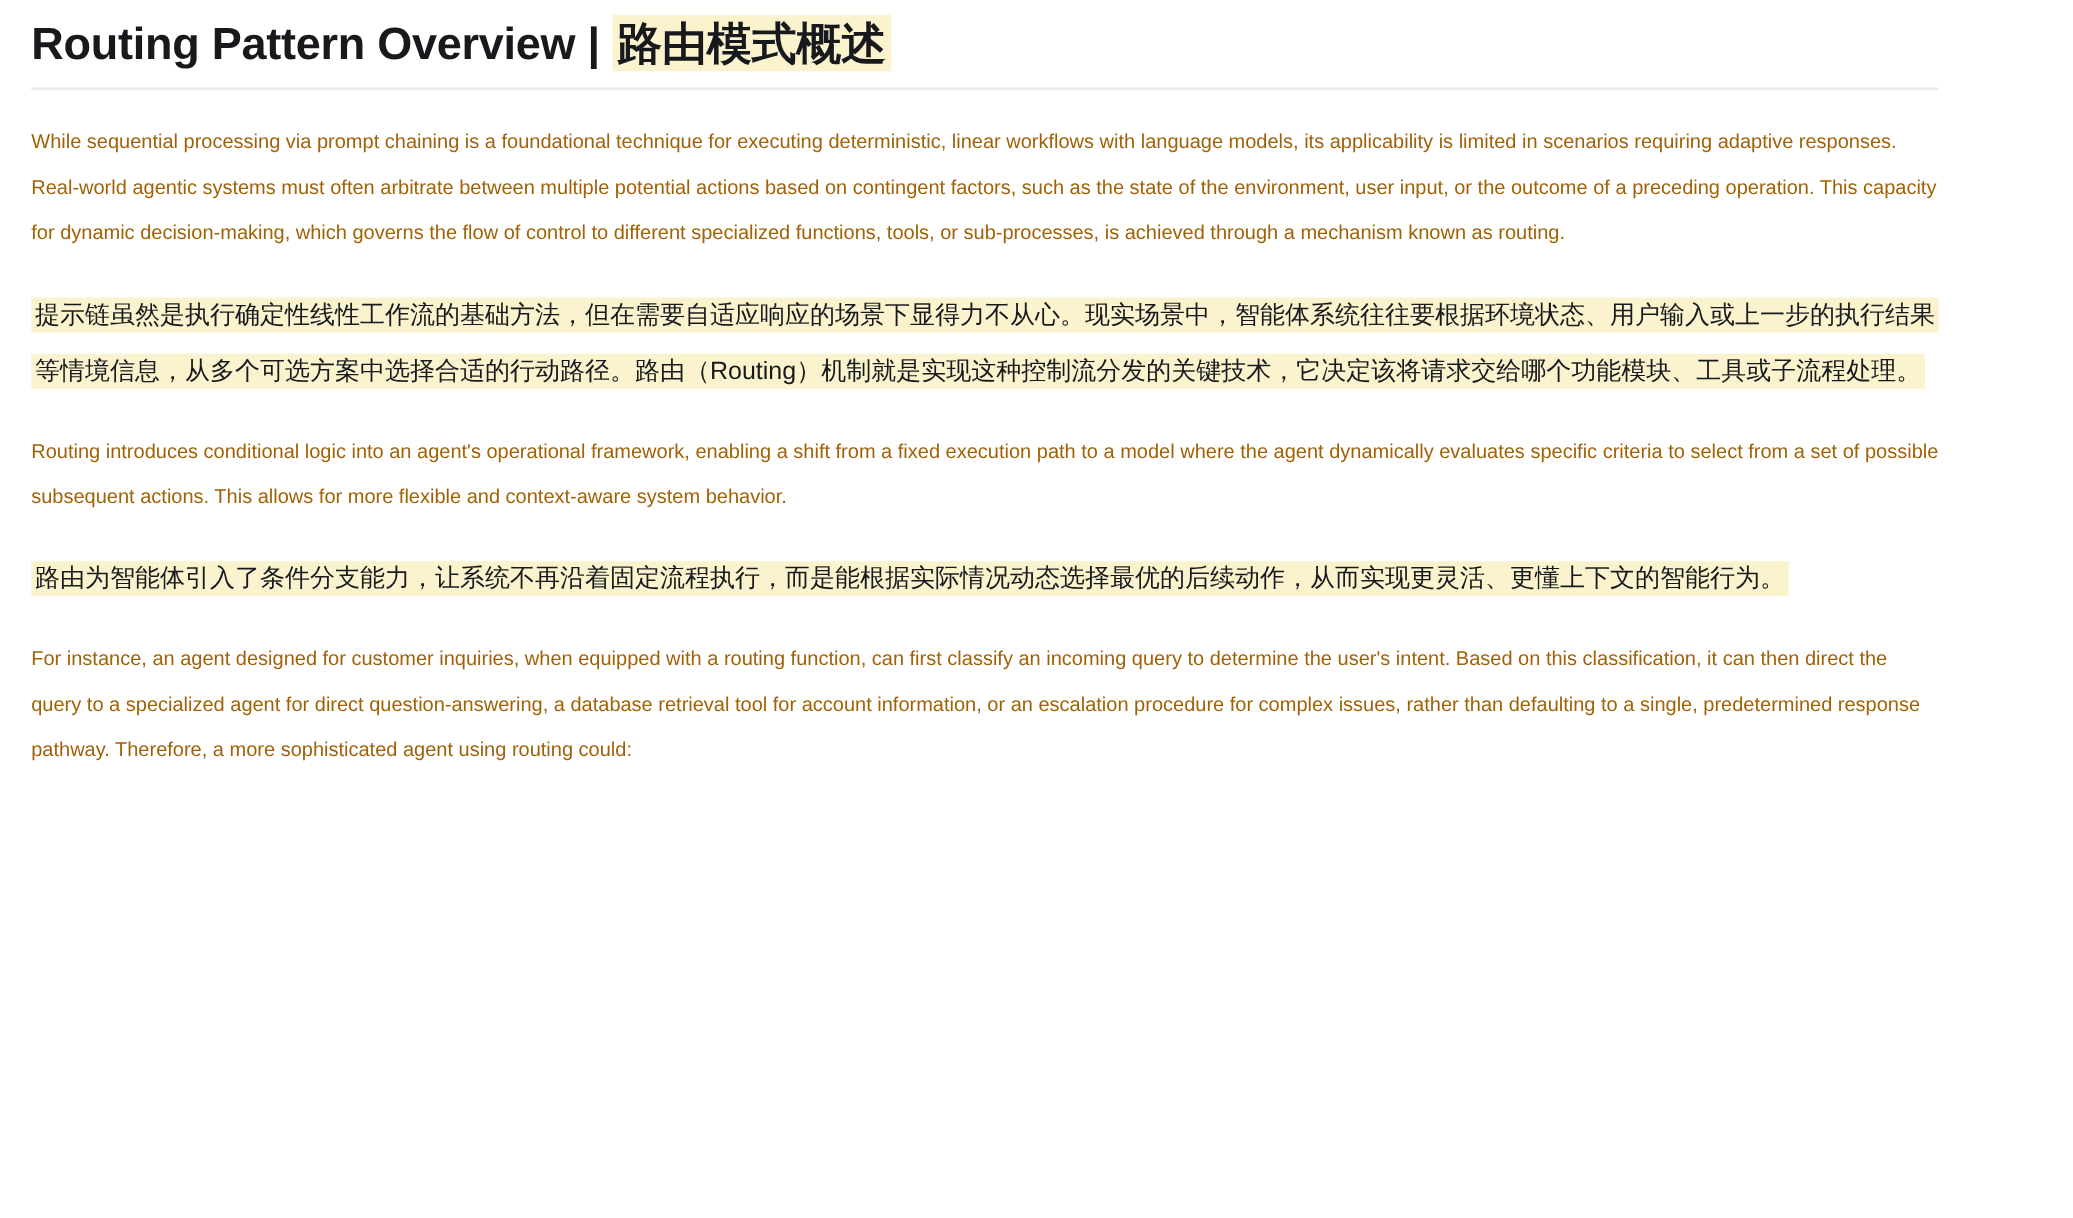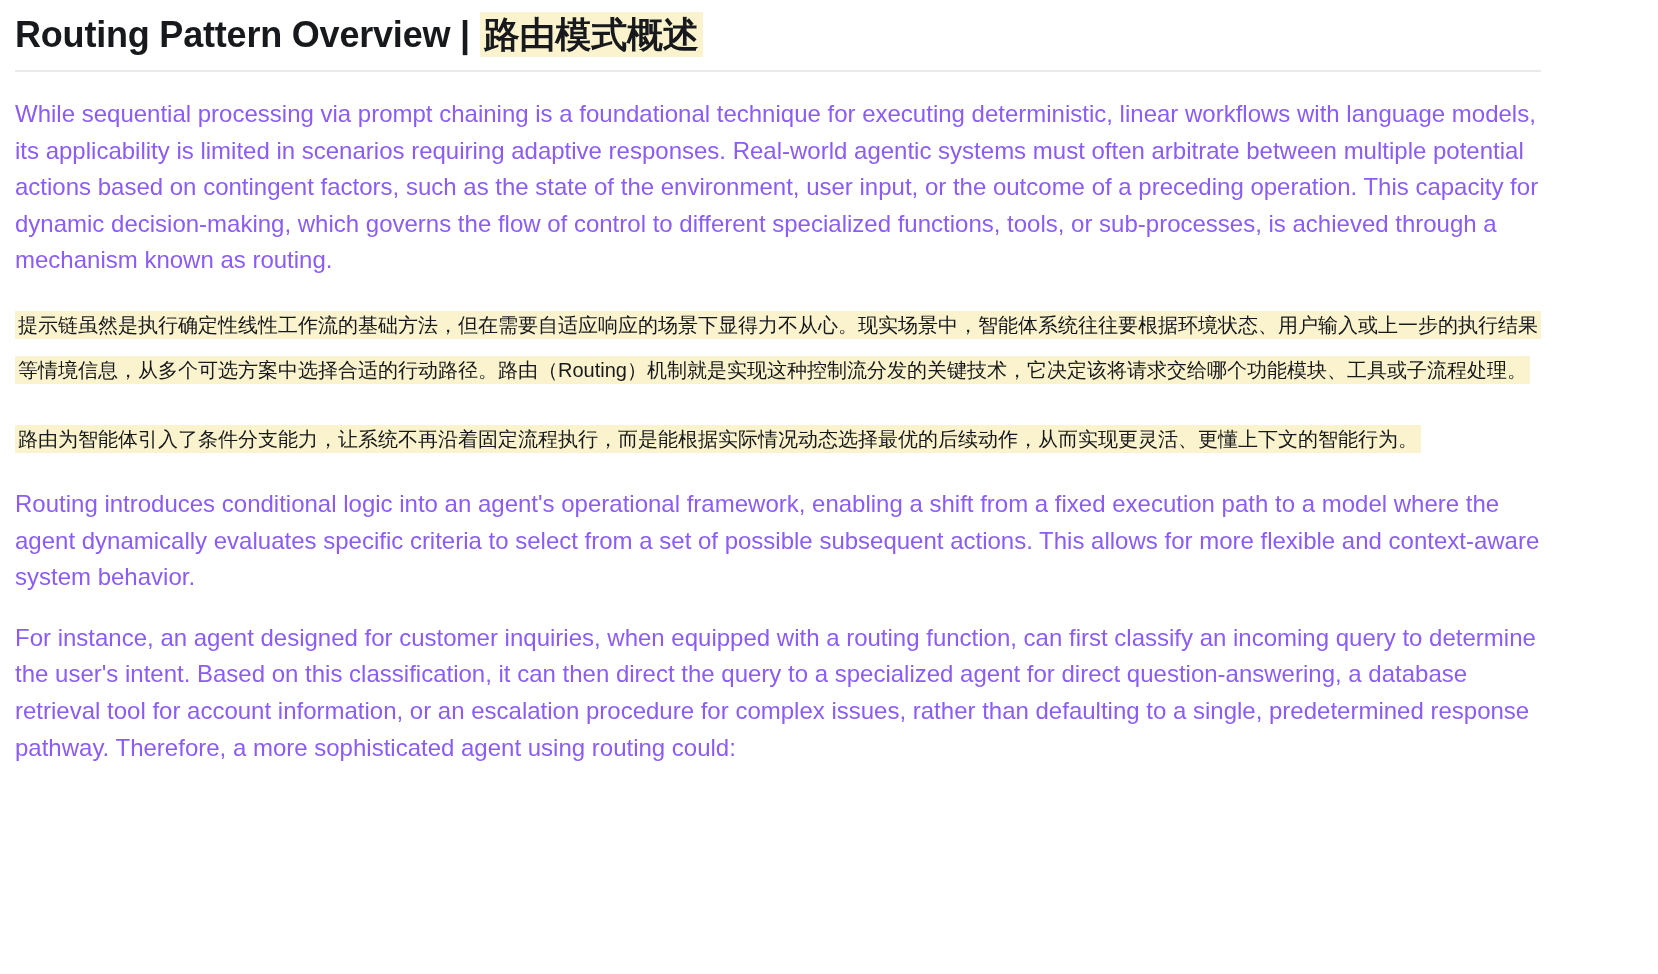--- a/index.html
+++ b/index.html
@@ -5,40 +5,40 @@
   html, body {
     margin: 0;
     padding: 0;
     background: #ffffff;
     font-family: "Liberation Sans", "DejaVu Sans", sans-serif;
     color: #1f2328;
     -webkit-font-smoothing: antialiased;
   }
   .doc {
     width: 1526px;
-    margin-left: 15px;
+    margin-left: 25px;
     padding-top: 8px;
   }
   h1.doc-title {
     font-size: 36px;
     line-height: 1.28;
     font-weight: 700;
     margin: 4px 0 24px 0;
     padding-bottom: 12px;
     border-bottom: 2px solid #e8eaec;
     color: #17191c;
     letter-spacing: -0.2px;
   }
   p.para {
     margin: 0 0 24px 0;
   }
   p.en {
-    font-size: 24px;
+    font-size: 16px;
     line-height: 36.6px;
-    color: #8b5cf6;
+    color: #a16207;
   }
   p.zh {
     font-size: 20px;
     line-height: 45px;
     color: #17191c;
   }
   mark.hl {
     background: #faf3ce;
     color: inherit;
     padding: 3px 3px;
@@ -53,20 +53,20 @@
 <body>
 
 <div class="doc">
 
   <h1 class="doc-title"><span>Routing Pattern Overview | </span><mark class="hl">路由模式概述</mark></h1>
 
   <p class="para en">While sequential processing via prompt chaining is a foundational technique for executing deterministic, linear workflows with language models, its applicability is limited in scenarios requiring adaptive responses. Real-world agentic systems must often arbitrate between multiple potential actions based on contingent factors, such as the state of the environment, user input, or the outcome of a preceding operation. This capacity for dynamic decision-making, which governs the flow of control to different specialized functions, tools, or sub-processes, is achieved through a mechanism known as routing.</p>
 
   <p class="para zh"><mark class="hl">提示链虽然是执行确定性线性工作流的基础方法，但在需要自适应响应的场景下显得力不从心。现实场景中，智能体系统往往要根据环境状态、用户输入或上一步的执行结果等情境信息，从多个可选方案中选择合适的行动路径。路由（Routing）机制就是实现这种控制流分发的关键技术，它决定该将请求交给哪个功能模块、工具或子流程处理。</mark></p>
 
+  <p class="para en">Routing introduces conditional logic into an agent's operational framework, enabling a shift from a fixed execution path to a model where the agent dynamically evaluates specific criteria to select from a set of possible subsequent actions. This allows for more flexible and context-aware system behavior.</p>
+
   <p class="para zh"><mark class="hl">路由为智能体引入了条件分支能力，让系统不再沿着固定流程执行，而是能根据实际情况动态选择最优的后续动作，从而实现更灵活、更懂上下文的智能行为。</mark></p>
-
-  <p class="para en">Routing introduces conditional logic into an agent's operational framework, enabling a shift from a fixed execution path to a model where the agent dynamically evaluates specific criteria to select from a set of possible subsequent actions. This allows for more flexible and context-aware system behavior.</p>
 
   <p class="para en">For instance, an agent designed for customer inquiries, when equipped with a routing function, can first classify an incoming query to determine the user's intent. Based on this classification, it can then direct the query to a specialized agent for direct question-answering, a database retrieval tool for account information, or an escalation procedure for complex issues, rather than defaulting to a single, predetermined response pathway. Therefore, a more sophisticated agent using routing could:</p>
 
 
 </div>
 
 </body></html>

